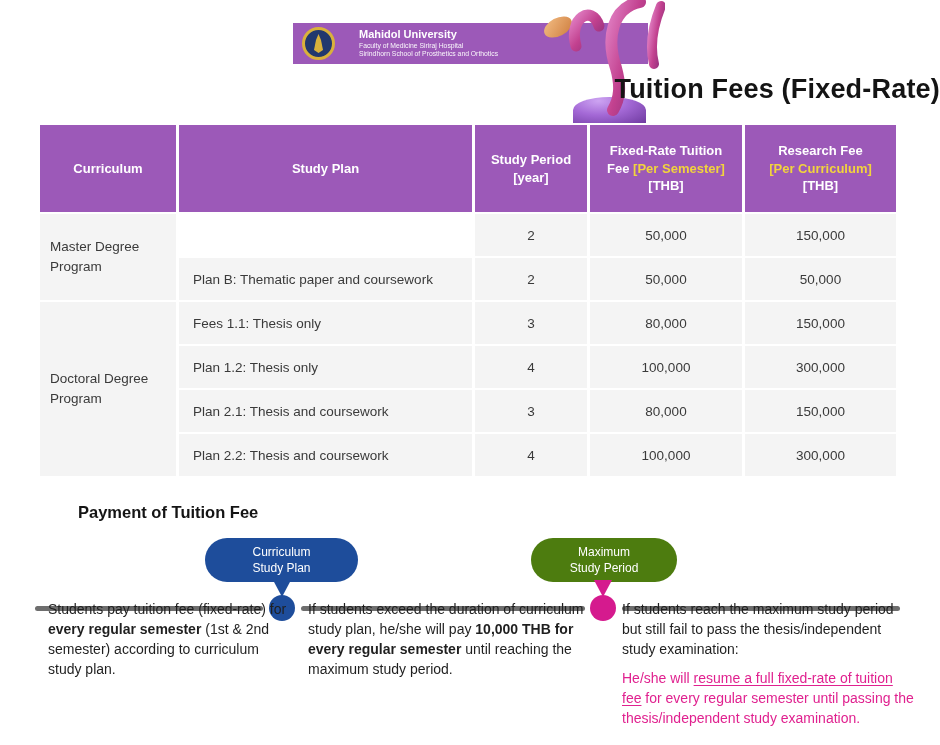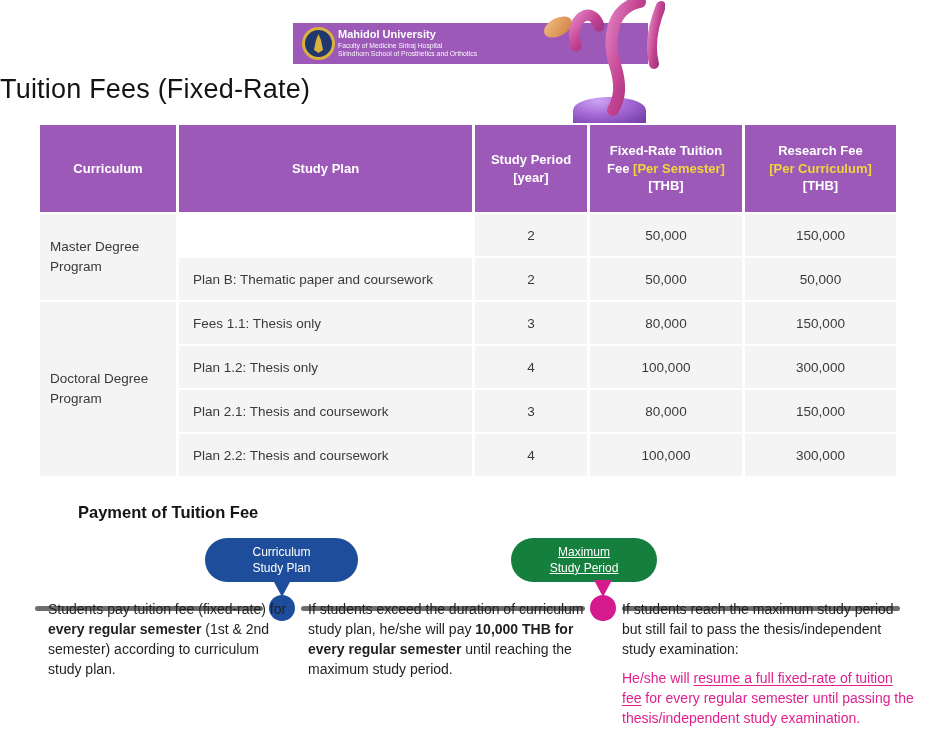--- a/index.html
+++ b/index.html
@@ -11,27 +11,27 @@
   .dome { position:absolute; left:573px; top:97px; width:73px; height:26px; z-index:1;
           border-radius:73px 73px 0 0 / 26px 26px 0 0;
           background: radial-gradient(ellipse at 35% 15%, #cda4f2 0%, #a469d6 45%, #6f3aa0 100%); }
 
   
   .banner { position:absolute; left:293px; top:23px; width:355px; height:41px; background:#9c59b8; z-index:2;
             display:flex; align-items:center; padding-left:9px; }
   .logo { width:33px; height:33px; border-radius:50%; background:#21386e; border:3px solid #d9b13b;
           display:flex; align-items:center; justify-content:center; flex:0 0 auto; }
   .logo svg { width:15px; height:19px; }
-  .banner-text { margin-left:3px; color:#ffffff; line-height:1.25; }
+  .banner-text { margin-left:24px; color:#ffffff; line-height:1.25; }
   .banner-line1 { font-size:11px; font-weight:700; }
   .banner-line2, .banner-line3 { font-size:6.8px; font-weight:400; opacity:.95; }
 
   
-  .title { position:absolute; left:0; top:74px; width:940px; text-align:left; z-index:4;
-           font-size:27px; font-weight:400; letter-spacing:.2px; color:#141414; }
+  .title { position:absolute; left:0; top:74px; width:940px; text-align:right; z-index:4;
+           font-size:27px; font-weight:700; letter-spacing:.2px; color:#141414; }
 
   
   .fee-table { position:absolute; left:40px; top:125px; z-index:2;
                display:grid; grid-template-columns:136px 293px 112px 152px 151px;
                grid-template-rows:87px repeat(6, 42px); gap:2px 3px; }
   .hcell { background:#9c59b8; color:#ffffff; font-weight:700; font-size:13px; text-align:center;
            display:flex; flex-direction:column; align-items:center; justify-content:center; padding:0 8px; line-height:1.35; }
   .hcell .yellow { color:#f2d43c; white-space:nowrap;text-align:center; }
   .hwrap { display:inline; }
   .cell { background:#f4f4f4; color:#3a3a3a; font-size:13.5px;
@@ -43,21 +43,21 @@
   .r2{grid-row:2} .r3{grid-row:3} .r4{grid-row:4} .r5{grid-row:5} .r6{grid-row:6} .r7{grid-row:7}
   .c2{grid-column:2} .c3{grid-column:3} .c4{grid-column:4} .c5{grid-column:5}
 
   
   .pay-heading { position:absolute; left:78px; top:503px; font-size:16.5px; font-weight:700; color:#141414; }
 
   .bubble { position:absolute; top:538px; height:44px; border-radius:22px; color:#fff;
             display:flex; flex-direction:column; align-items:center; justify-content:center;
             font-size:12px; line-height:1.35; text-align:center; z-index:2; }
   .bubble-blue { left:205px; width:153px; background:#1e4d9b; }
-  .bubble-pink { left:511px; width:146px; background:#15803d;text-decoration:underline; }
+  .bubble-pink { left:531px; width:146px; background:#4d7c0f; }
   .tail { position:absolute; top:580px; width:0; height:0;
           border-left:9px solid transparent; border-right:9px solid transparent; z-index:2; }
   .tail-blue { left:273px; border-top:17px solid #1e4d9b; }
   .tail-pink { left:594px; border-top:17px solid #d51a8e; }
 
   .tl-seg { position:absolute; top:606px; height:5px; background:#6e6e6e; border-radius:3px; }
   .seg1 { left:35px;  width:228px; }
   .seg2 { left:301px; width:284px; }
   .seg3 { left:622px; width:278px; }
   .dot { position:absolute; top:595px; width:26px; height:26px; border-radius:50%; }

